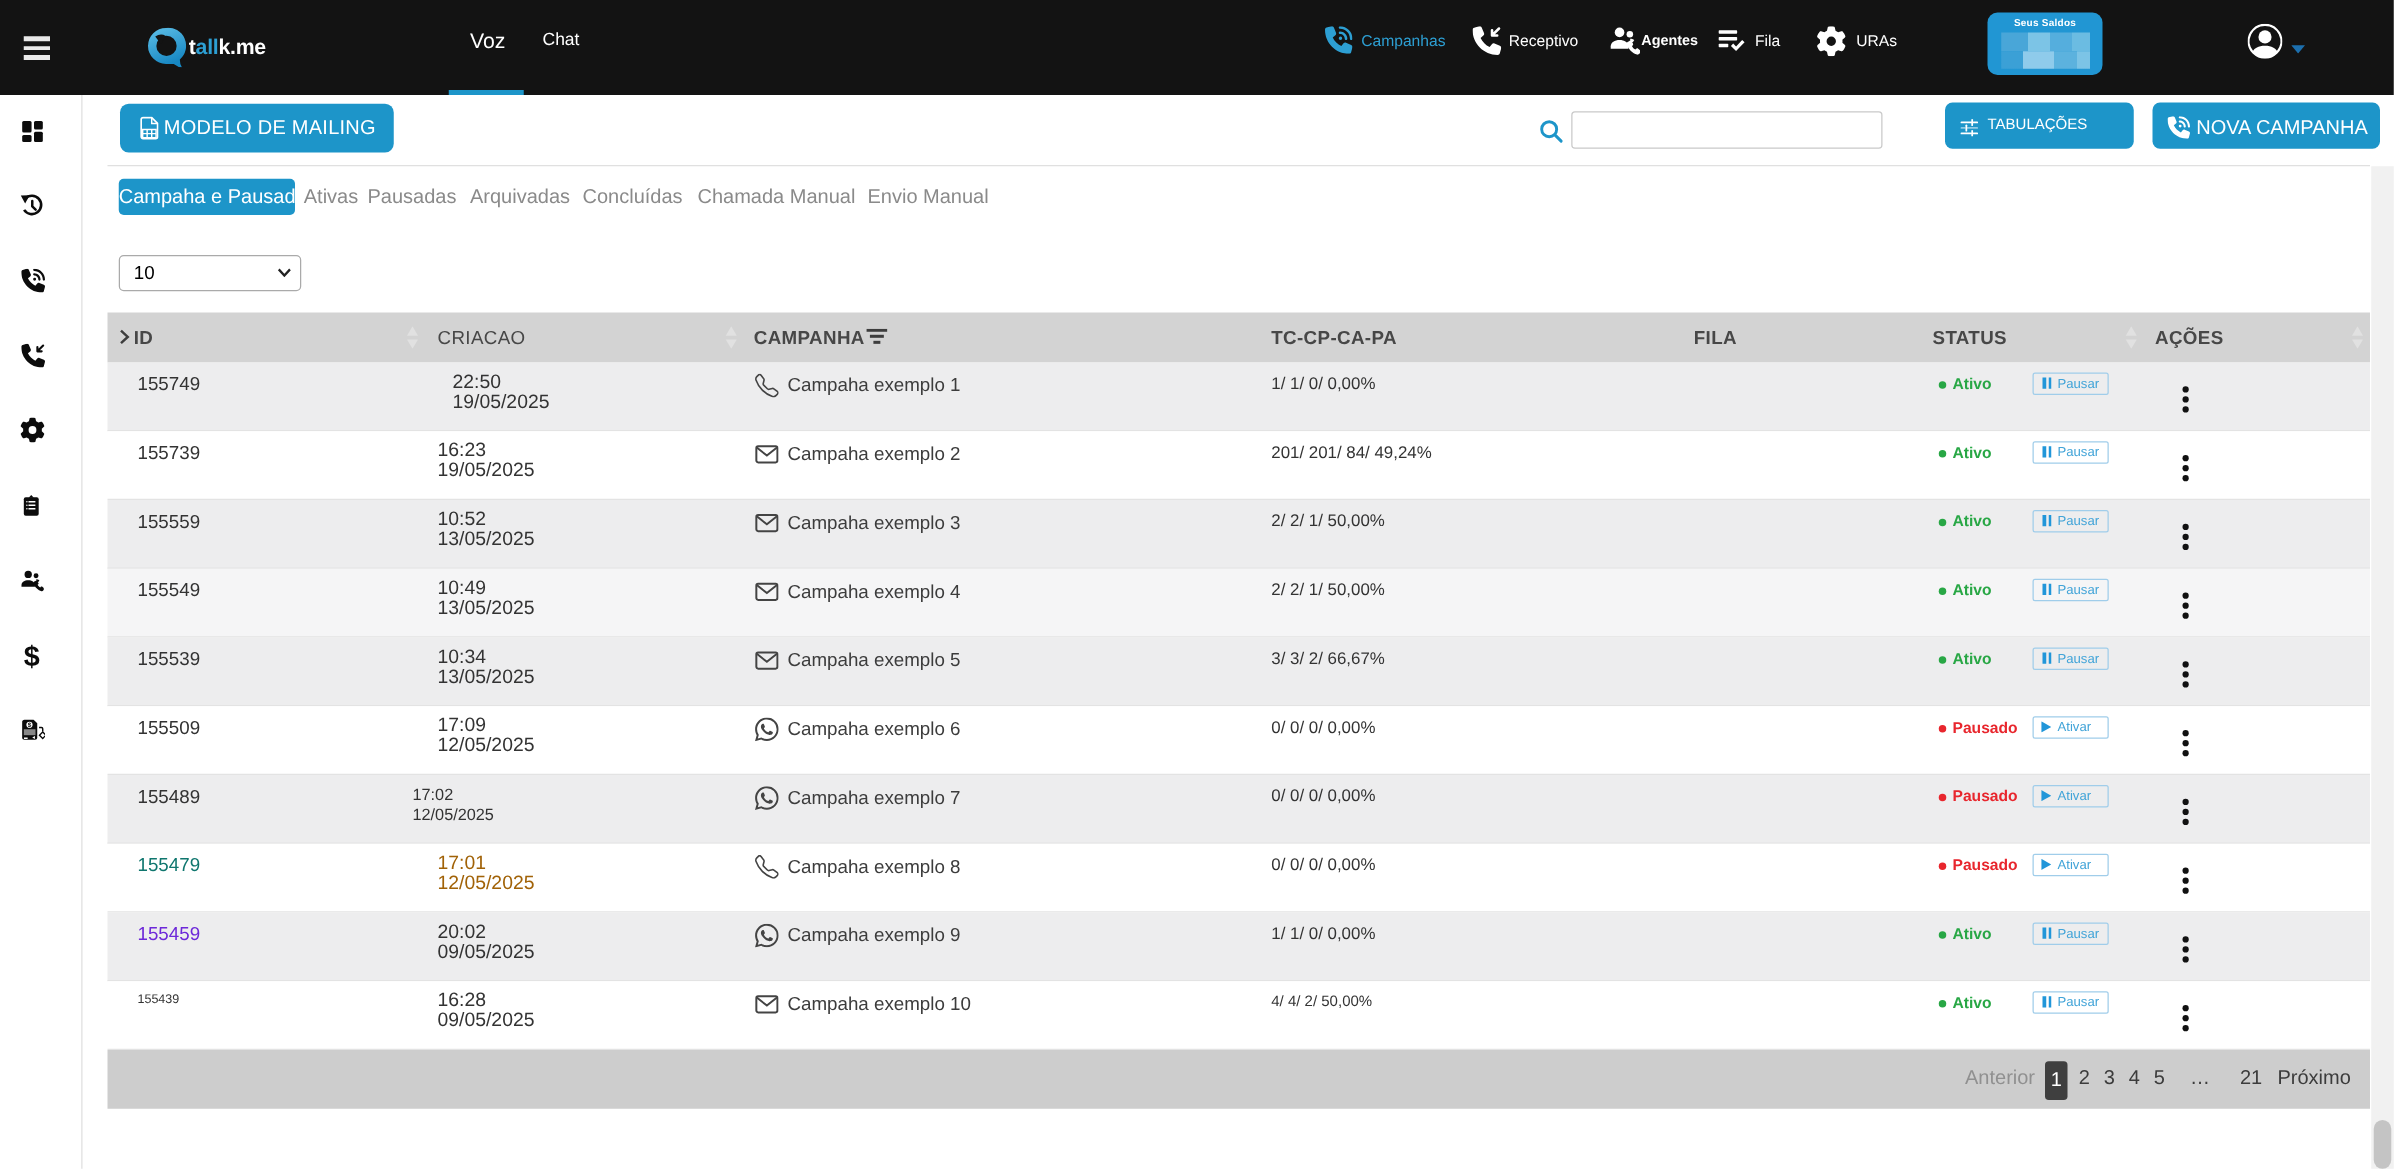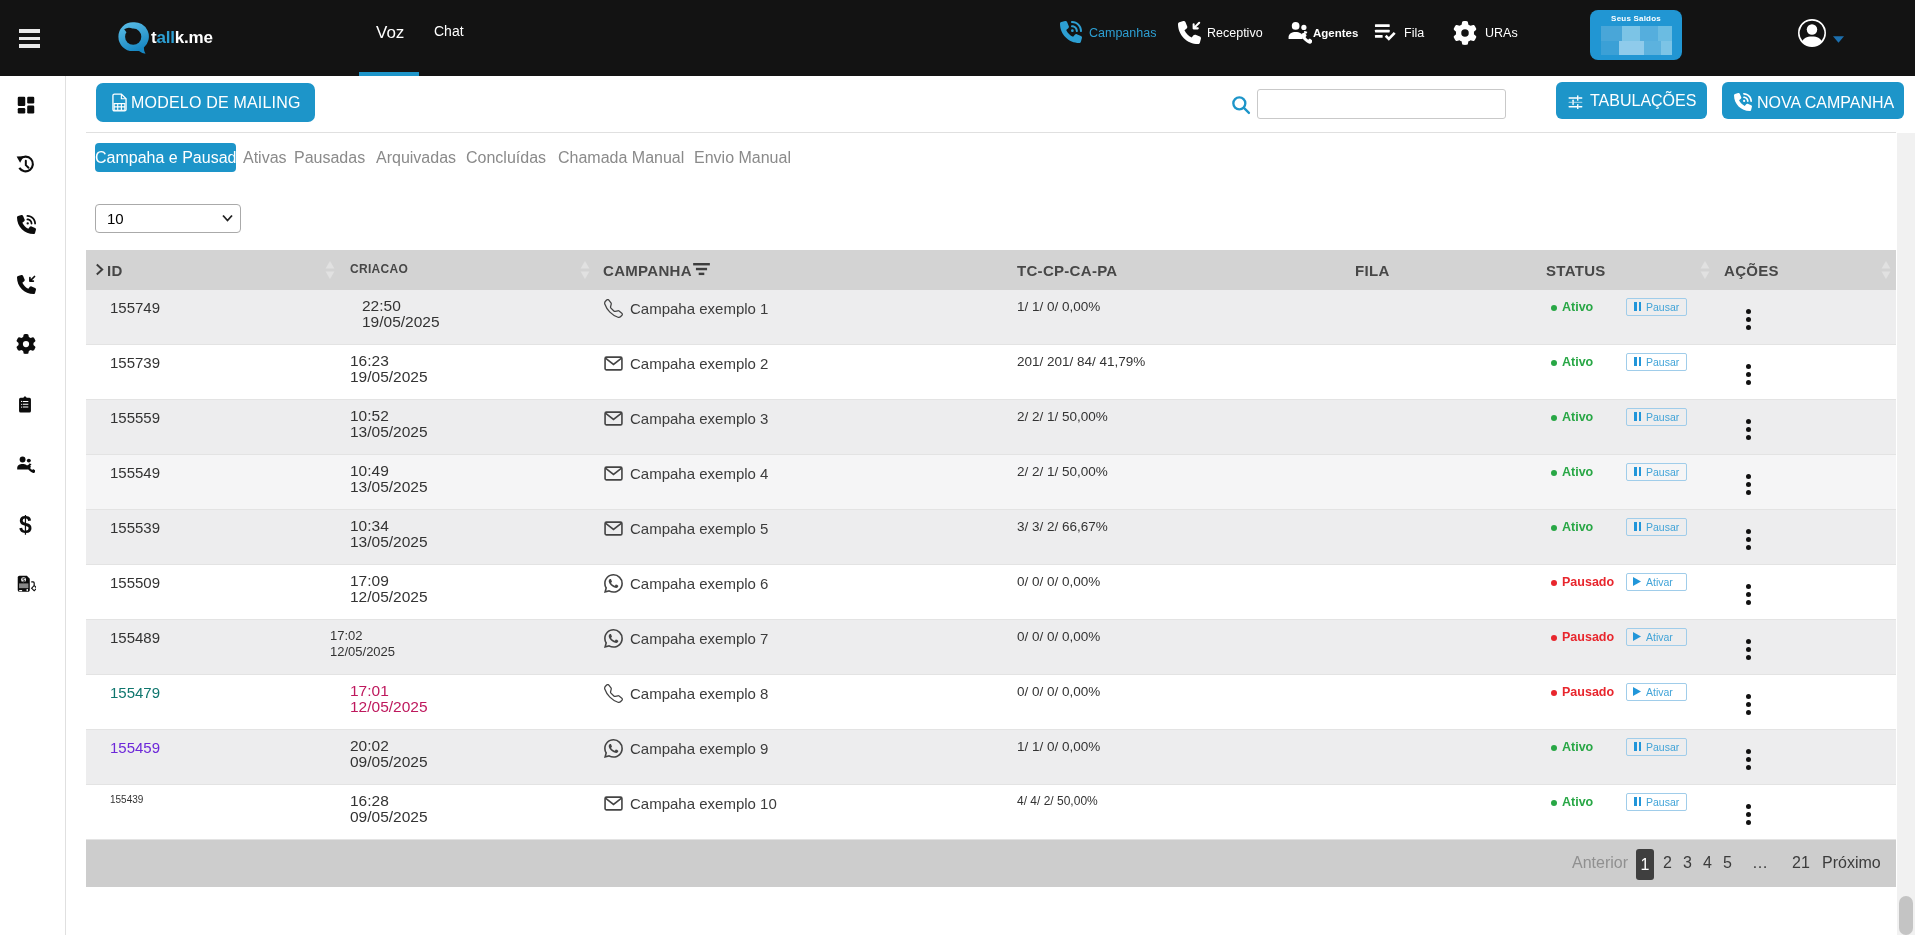--- a/index.html
+++ b/index.html
@@ -154,21 +154,21 @@
       <path d="M11 3.2 H14.2"></path>
       <path d="M9.9 0.9 V5.5"></path>
       <path opacity="0.5" d="M0.7 7.9 H3.6"></path>
       <path opacity="0.5" d="M6 7.9 H14.2"></path>
       <path d="M4.9 5.6 V10.2"></path>
       <path d="M0.7 12.6 H9"></path>
       <path d="M11 12.6 H14.2"></path>
       <path d="M9.9 10.3 V15"></path>
     </g>
   </svg>
-<div class="txt" style="left:1590px;top:92px;font-size:16px;color:#fff">TABULAÇÕES</div>
+<div class="txt" style="left:1590px;top:92px;font-size:12px;color:#fff">TABULAÇÕES</div>
 <div class="abs" style="left:1722px;top:82px;width:182px;height:37px;background:#1d95c9;border-radius:6px"></div>
 <svg viewBox="0 0 512 512" width="18" height="18" style="position:absolute;left:1734px;top:93px">
     <path fill="#fff" d="M280 0C408.1 0 512 103.9 512 232c0 13.3-10.7 24-24 24s-24-10.7-24-24c0-101.6-82.4-184-184-184c-13.3 0-24-10.7-24-24s10.7-24 24-24zm8 192a32 32 0 1 1 0 64 32 32 0 1 1 0-64zm-32-72c0-13.3 10.7-24 24-24c75.1 0 136 60.9 136 136c0 13.3-10.7 24-24 24s-24-10.7-24-24c0-48.6-39.4-88-88-88c-13.3 0-24-10.7-24-24zM117.5 1.4c19.4-5.3 39.7 4.6 47.4 23.2l40 96c6.8 16.3 2.1 35.2-11.6 46.3L144 207.3c33.3 70.4 90.3 127.4 160.7 160.7L345 318.7c11.2-13.7 30-18.4 46.3-11.6l96 40c18.6 7.7 28.5 28 23.2 47.4l-24 88C481.8 499.9 466 512 448 512C200.6 512 0 311.4 0 64C0 46 12.1 30.2 29.5 25.4l88-24z"></path>
   </svg>
 <div class="txt" style="left:1757px;top:94px;font-size:16px;color:#fff">NOVA CAMPANHA</div>
 <div class="abs" style="left:86px;top:132px;width:1810px;height:1px;background:#e0e0e0"></div>
 <div class="abs" style="left:95px;top:143px;width:141px;height:29px;background:#1d95c9;border-radius:4px"></div>
 <div class="txt" style="left:95px;top:149px;width:141px;text-align:center;font-size:16px;color:#fff">Campaha e Pausadas</div>
 <div class="txt" style="left:243px;top:149px;font-size:16px;color:#8a8a8a">Ativas</div>
 <div class="txt" style="left:294px;top:149px;font-size:16px;color:#8a8a8a">Pausadas</div>
@@ -179,21 +179,21 @@
 <div class="abs" style="left:95px;top:204px;width:146px;height:29px;background:#fff;border:1px solid #aaa;border-radius:4px"></div>
 <div class="txt" style="left:107px;top:210px;font-size:15px;color:#000">10</div>
 <svg class="abs" style="left:222px;top:214px" width="11" height="8" viewBox="0 0 11 8">
     <path fill="none" stroke="#222" stroke-width="1.8" d="M1 1.5 L5.5 6.5 L10 1.5"></path>
   </svg>
 <div class="abs" style="left:86px;top:250px;width:1810px;height:39.5px;background:#d3d3d3"></div>
 <svg viewBox="0 0 10 14" width="9" height="13" style="position:absolute;left:95px;top:263px">
     <path fill="none" stroke="#3d3d3d" stroke-width="2.2" d="M2 1.4 L8 7 L2 12.6"></path>
   </svg>
 <div class="txt" style="left:107px;top:262px;font-size:15px;font-weight:bold;color:#474747;letter-spacing:0.3px">ID</div>
-<div class="txt" style="left:350px;top:262px;font-size:12px;font-weight:bold;color:#474747;letter-spacing:0.3px">CRIACAO</div>
+<div class="txt" style="left:350px;top:262px;font-size:15px;font-weight:normal;color:#474747;letter-spacing:0.3px">CRIACAO</div>
 <div class="txt" style="left:603px;top:262px;font-size:15px;font-weight:bold;color:#474747;letter-spacing:0.3px">CAMPANHA</div>
 <div class="txt" style="left:1017px;top:262px;font-size:15px;font-weight:bold;color:#474747;letter-spacing:0.3px">TC-CP-CA-PA</div>
 <div class="txt" style="left:1355px;top:262px;font-size:15px;font-weight:bold;color:#474747;letter-spacing:0.3px">FILA</div>
 <div class="txt" style="left:1546px;top:262px;font-size:15px;font-weight:bold;color:#474747;letter-spacing:0.3px">STATUS</div>
 <div class="txt" style="left:1724px;top:262px;font-size:15px;font-weight:bold;color:#474747;letter-spacing:0.3px">AÇÕES</div>
 <svg viewBox="0 0 18 14" width="17" height="13" style="position:absolute;left:693px;top:263px">
     <g fill="#3d3d3d">
       <rect x="0" y="0" width="18" height="2.6"></rect>
       <rect x="3" y="5.2" width="12" height="2.6"></rect>
       <rect x="6" y="10.4" width="6" height="2.6"></rect>
@@ -235,21 +235,21 @@
 <div class="abs" style="left:86px;top:345px;width:1810px;height:55px;background:#ffffff;border-bottom:1px solid #e3e3e3"></div>
 <div class="txt" style="left:110px;top:354px;font-size:15px;color:#333">155739</div>
 <div class="txt" style="left:350px;top:353px;font-size:15.5px;color:#333;line-height:16px">16:23<br>19/05/2025</div>
 <svg viewBox="0 0 16 16" width="19" height="19" style="position:absolute;left:604px;top:354px">
     <g fill="none" stroke="#444" stroke-width="1.35">
       <rect x=".9" y="2.6" width="14.2" height="10.8" rx="1.2"></rect>
       <path d="M1.2 3.4 8 8.8l6.8-5.4"></path>
     </g>
   </svg>
 <div class="txt" style="left:630px;top:355px;font-size:15px;color:#3c3c3c">Campaha exemplo 2</div>
-<div class="txt" style="left:1017px;top:354px;font-size:13.5px;color:#333">201/ 201/ 84/ 41,79%</div>
+<div class="txt" style="left:1017px;top:354px;font-size:13.5px;color:#333">201/ 201/ 84/ 49,24%</div>
 <div class="abs" style="left:1551px;top:360px;width:6px;height:6px;border-radius:50%;background:#28a745"></div>
 <div class="txt" style="left:1562px;top:355px;font-size:12.5px;font-weight:bold;color:#28a745">Ativo</div>
 <div class="abs" style="left:1626px;top:353px;width:61px;height:18px;border:1px solid #a0cdea;border-radius:2px;background:#ffffff"></div>
 <div class="abs" style="left:1634px;top:357px;width:2.6px;height:9px;background:#2196d9"></div>
 <div class="abs" style="left:1638.6px;top:357px;width:2.6px;height:9px;background:#2196d9"></div>
 <div class="txt" style="left:1646px;top:356px;font-size:10.5px;color:#42a4d8">Pausar</div>
 <div class="abs" style="left:1746px;top:363.9px;width:5.2px;height:5.2px;border-radius:50%;background:#111"></div>
 <div class="abs" style="left:1746px;top:371.9px;width:5.2px;height:5.2px;border-radius:50%;background:#111"></div>
 <div class="abs" style="left:1746px;top:379.9px;width:5.2px;height:5.2px;border-radius:50%;background:#111"></div>
 <div class="abs" style="left:86px;top:400px;width:1810px;height:55px;background:#ededee;border-bottom:1px solid #e3e3e3"></div>
@@ -343,21 +343,21 @@
 <div class="abs" style="left:1626px;top:628px;width:61px;height:18px;border:1px solid #a0cdea;border-radius:2px;background:#ededee"></div>
 <svg class="abs" style="left:1633px;top:632px" width="8" height="9" viewBox="0 0 8 9">
     <path fill="#2196d9" d="M0 0 L8 4.5 L0 9 z"></path>
   </svg>
 <div class="txt" style="left:1646px;top:631px;font-size:10.5px;color:#42a4d8">Ativar</div>
 <div class="abs" style="left:1746px;top:638.9px;width:5.2px;height:5.2px;border-radius:50%;background:#111"></div>
 <div class="abs" style="left:1746px;top:646.9px;width:5.2px;height:5.2px;border-radius:50%;background:#111"></div>
 <div class="abs" style="left:1746px;top:654.9px;width:5.2px;height:5.2px;border-radius:50%;background:#111"></div>
 <div class="abs" style="left:86px;top:675px;width:1810px;height:55px;background:#ffffff;border-bottom:1px solid #e3e3e3"></div>
 <div class="txt" style="left:110px;top:684px;font-size:15px;color:#0f766e">155479</div>
-<div class="txt" style="left:350px;top:683px;font-size:15.5px;color:#be185d;line-height:16px">17:01<br>12/05/2025</div>
+<div class="txt" style="left:350px;top:683px;font-size:15.5px;color:#a16207;line-height:16px">17:01<br>12/05/2025</div>
 <svg viewBox="0 0 16 16" width="19" height="19" style="position:absolute;left:604px;top:684px">
     <path fill="#444" d="M3.654 1.328a.678.678 0 0 0-1.015-.063L1.605 2.3c-.483.484-.661 1.169-.45 1.77a17.568 17.568 0 0 0 4.168 6.608 17.569 17.569 0 0 0 6.608 4.168c.601.211 1.286.033 1.77-.45l1.034-1.034a.678.678 0 0 0-.063-1.015l-2.307-1.794a.678.678 0 0 0-.58-.122l-2.19.547a1.745 1.745 0 0 1-1.657-.459L5.482 8.062a1.745 1.745 0 0 1-.46-1.657l.548-2.19a.678.678 0 0 0-.122-.58L3.654 1.328zM1.884.511a1.745 1.745 0 0 1 2.612.163L6.29 2.98c.329.423.445.974.315 1.494l-.547 2.19a.678.678 0 0 0 .178.643l2.457 2.457a.678.678 0 0 0 .644.178l2.189-.547a1.745 1.745 0 0 1 1.494.315l2.306 1.794c.829.645.905 1.87.163 2.611l-1.034 1.034c-.74.74-1.846 1.065-2.877.702a18.634 18.634 0 0 1-7.01-4.42 18.634 18.634 0 0 1-4.42-7.009c-.362-1.03-.037-2.137.703-2.877L1.885.511z"></path>
   </svg>
 <div class="txt" style="left:630px;top:685px;font-size:15px;color:#3c3c3c">Campaha exemplo 8</div>
 <div class="txt" style="left:1017px;top:684px;font-size:13.5px;color:#333">0/ 0/ 0/ 0,00%</div>
 <div class="abs" style="left:1551px;top:690px;width:6px;height:6px;border-radius:50%;background:#e8262d"></div>
 <div class="txt" style="left:1562px;top:685px;font-size:12.5px;font-weight:bold;color:#e8262d">Pausado</div>
 <div class="abs" style="left:1626px;top:683px;width:61px;height:18px;border:1px solid #a0cdea;border-radius:2px;background:#ffffff"></div>
 <svg class="abs" style="left:1633px;top:687px" width="8" height="9" viewBox="0 0 8 9">
     <path fill="#2196d9" d="M0 0 L8 4.5 L0 9 z"></path>

